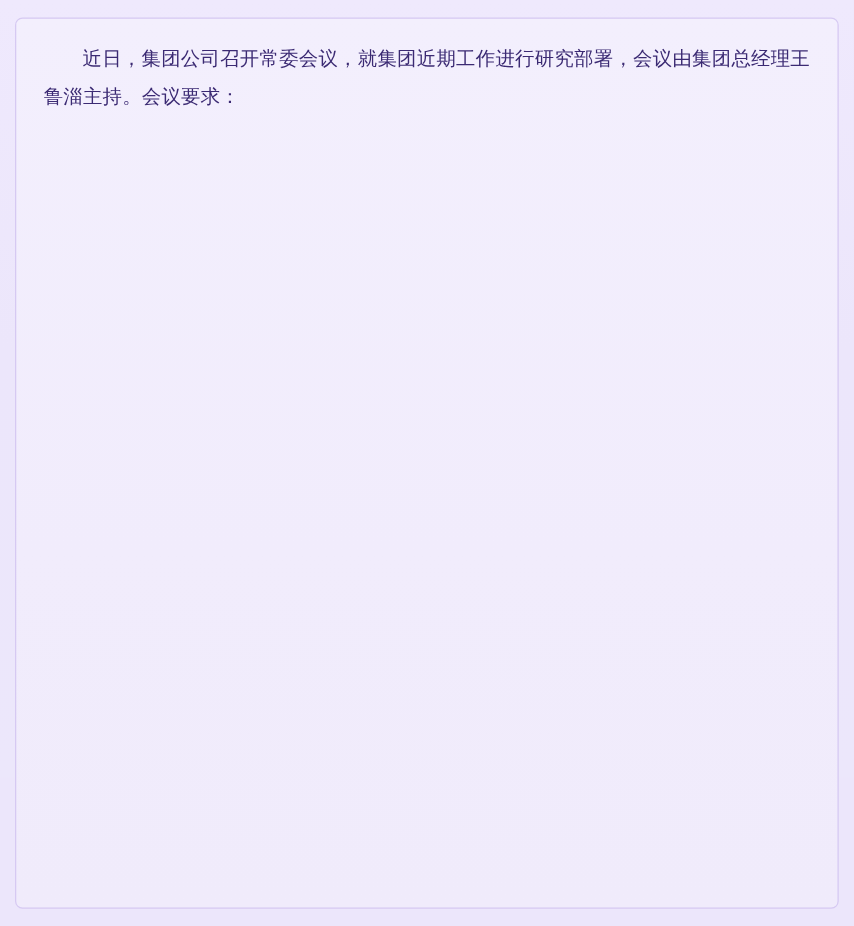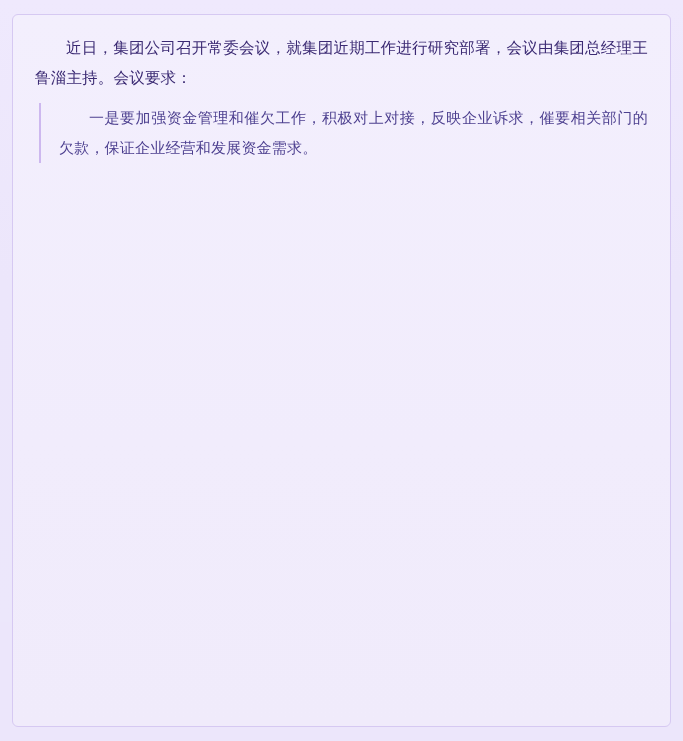--- a/index.html
+++ b/index.html
@@ -60,22 +60,19 @@
   }
 </style>
 </head>
 <body>
 
 <div id="page">
   <div class="card">
 
     <p class="lead">近日，集团公司召开常委会议，就集团近期工作进行研究部署，会议由集团总经理王鲁淄主持。会议要求：</p>
 
-    <div class="block">
-      <p>一是要加强资金管理和催欠工作，积极对上对接，反映企业诉求，催要相关部门的欠款，保证企业经营和发展资金需求。</p>
-    </div>
 
 
 
 
 
   </div>
 </div>
 
 </body></html>

